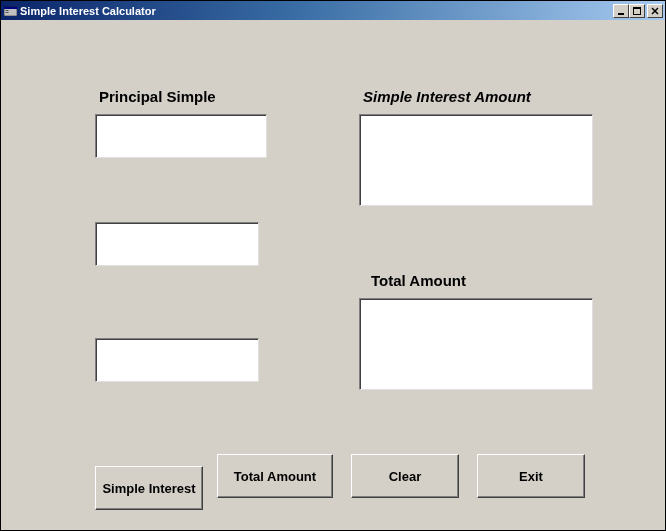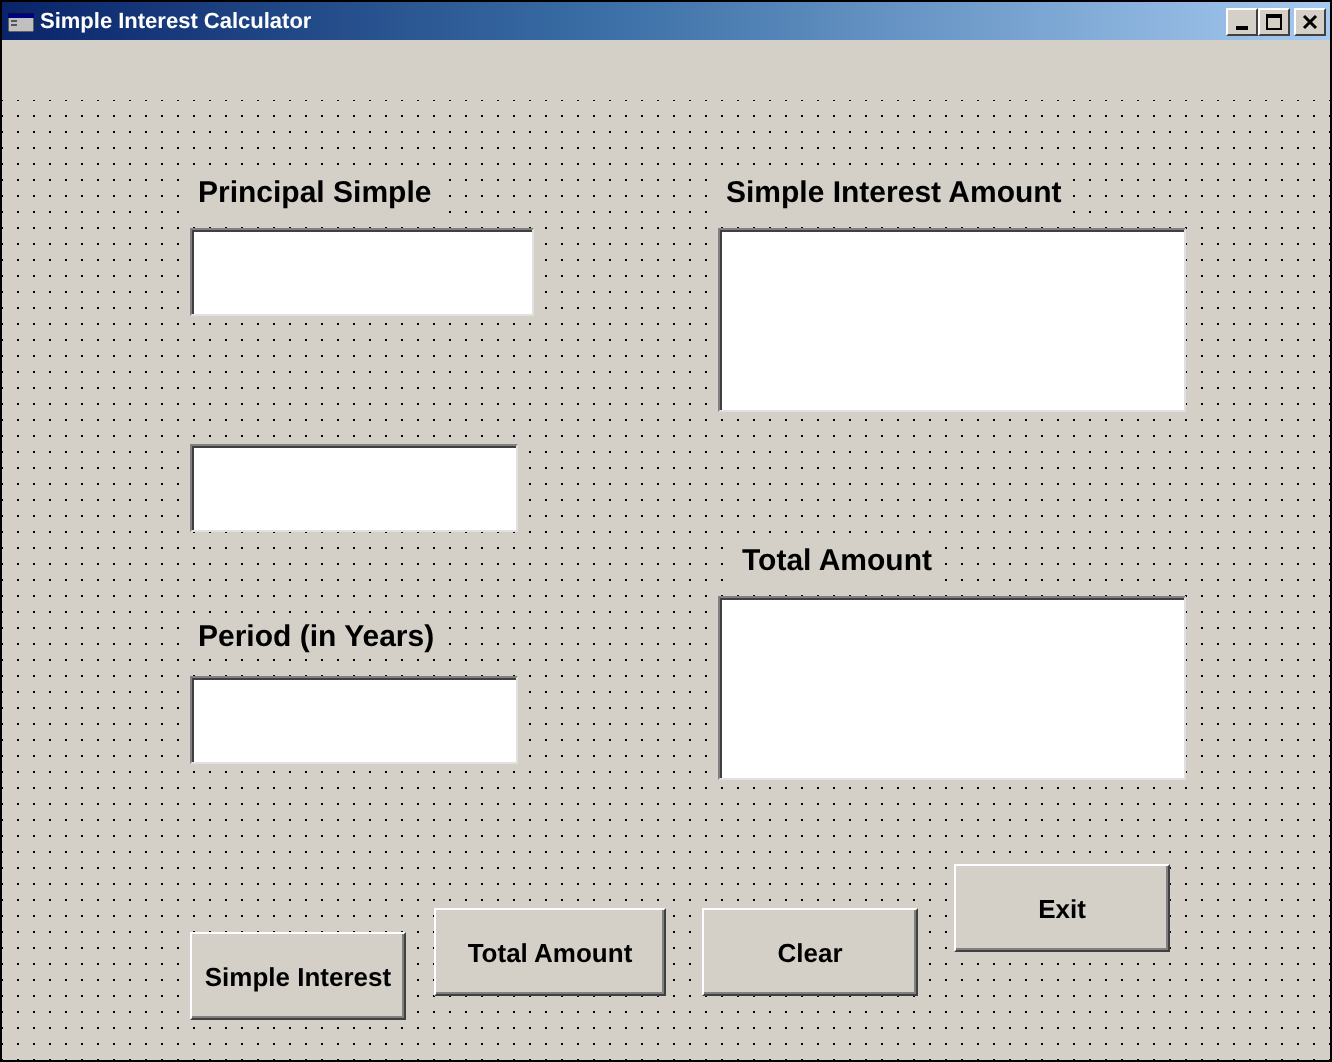--- a/index.html
+++ b/index.html
@@ -148,28 +148,27 @@
     </div>
   </div>
 
   <div class="client">
 
     <div class="lbl" style="left:94px; top:36px;">Principal Simple</div>
     <div class="txt" style="left: 94px; top: 64px; width: 172px; height: 44px;" contenteditable="true"></div>
 
     <div class="txt" style="left: 94px; top: 172px; width: 164px; height: 44px;" contenteditable="true"></div>
 
-    <div class="lbl" style="left:94px; top:258px;">Period (in Years)</div>
     <div class="txt" style="left: 94px; top: 288px; width: 164px; height: 44px;" contenteditable="true"></div>
 
-    <div class="lbl" style="left:358px; top:36px;">Simple Interest Amount</div>
+    <div class="lbl" style="left:358px; top:36px;font-style:italic;">Simple Interest Amount</div>
     <div class="txt" style="left:358px; top:64px; width:234px; height:92px;"></div>
 
     <div class="lbl" style="left:366px; top:220px;">Total Amount</div>
     <div class="txt" style="left:358px; top:248px; width:234px; height:92px;"></div>
 
     <div class="btn" style="left:94px;  top:416px; width:108px; height:44px;">Simple Interest</div>
     <div class="btn" style="left:216px; top:404px; width:116px; height:44px;">Total Amount</div>
     <div class="btn" style="left:350px; top:404px; width:108px; height:44px;">Clear</div>
-    <div class="btn" style="left:476px; top:382px; width:108px; height:44px;">Exit</div>
+    <div class="btn" style="left:476px; top:404px; width:108px; height:44px;">Exit</div>
 
   </div>
 </div>
 
 </body></html>

